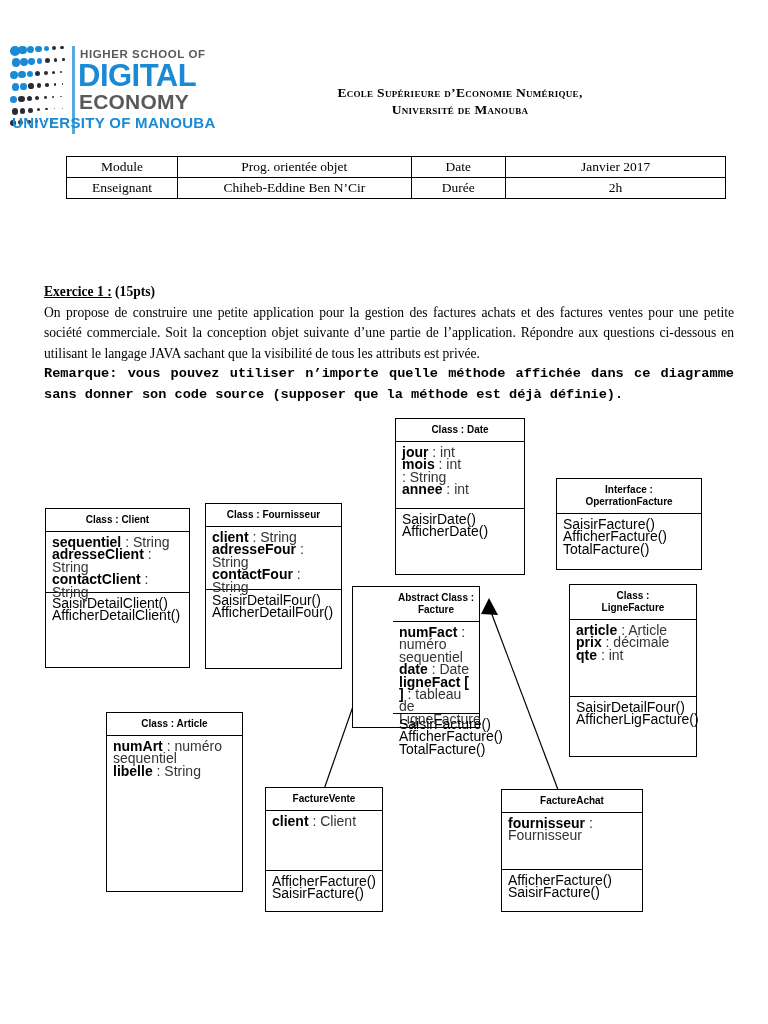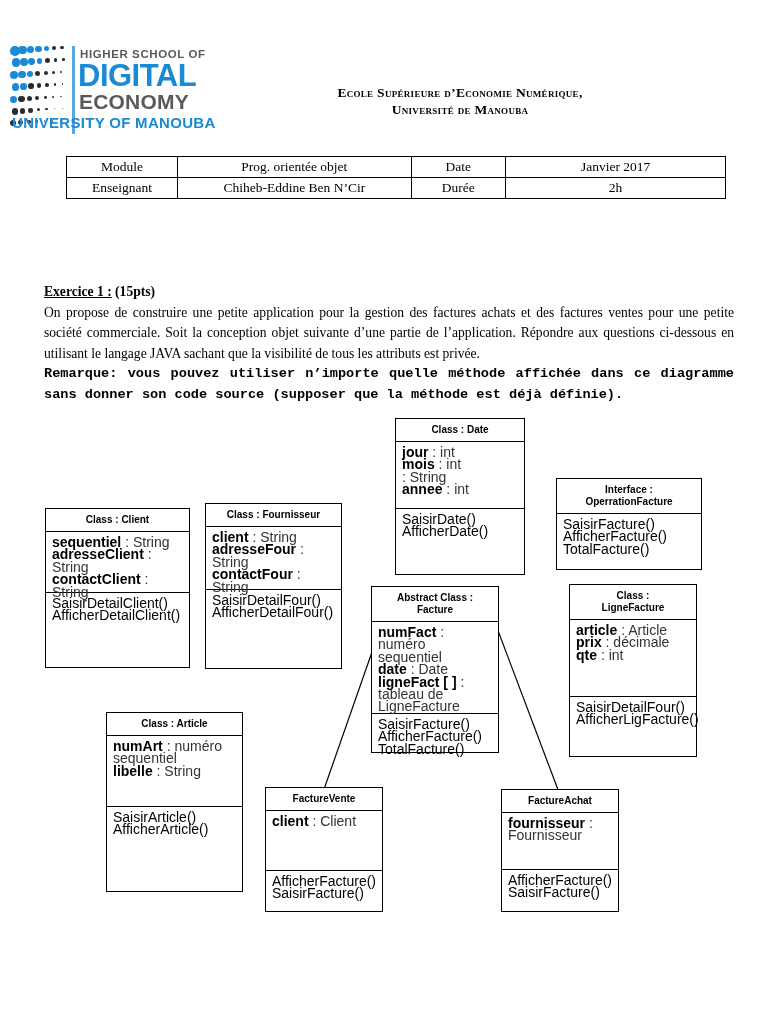--- a/index.html
+++ b/index.html
@@ -178,51 +178,49 @@
   </div>
 
   <div class="box" style="left:556px;top:78px;width:146px;height:92px;">
     <div class="hd" style="white-space:pre-line">Interface :
 OperrationFacture</div>
     <div class="sec ops" style="white-space:pre-line">SaisirFacture()
 AfficherFacture()
 TotalFacture()</div>
   </div>
 
-  <div class="box" style="left:371px;top:186px;width:128px;height:167px;">
+  <div class="box" style="left:352px;top:186px;width:128px;height:142px;padding-left:40px;">
     <div class="hd" style="white-space:pre-line">Abstract Class :
 Facture</div>
     <div class="sec" style="height:83px;white-space:pre-line"><b>numFact </b><span class="t">: numéro sequentiel</span><br><b>date </b><span class="t">: Date</span><br><b>ligneFact [ ] </b><span class="t">: tableau de LigneFacture</span></div>
     <div class="sec ops" style="white-space:pre-line">SaisirFacture()
 AfficherFacture()
 TotalFacture()</div>
   </div>
 
   <div class="box" style="left:569px;top:184px;width:128px;height:173px;">
     <div class="hd" style="white-space:pre-line">Class :
 LigneFacture</div>
     <div class="sec" style="height:68px;white-space:pre-line"><b>article </b><span class="t">: Article</span><br><b>prix </b><span class="t">: décimale</span><br><b>qte </b><span class="t">: int</span></div>
     <div class="sec ops" style="white-space:pre-line">SaisirDetailFour()
 AfficherLigFacture()</div>
   </div>
 
   <div class="box" style="left:106px;top:312px;width:137px;height:180px;">
     <div class="hd">Class : Article</div>
     <div class="sec" style="height:62px;white-space:pre-line"><b>numArt </b><span class="t">: numéro sequentiel</span><br><b>libelle </b><span class="t">: String</span></div>
-    <div class="sec ops" style="white-space:pre-line">SaisirArticle()
-AfficherArticle()</div>
   </div>
 
   <div class="box" style="left:265px;top:387px;width:118px;height:125px;">
     <div class="hd">FactureVente</div>
     <div class="sec" style="height:51px;white-space:pre-line"><b>client  </b><span class="t">: Client</span></div>
     <div class="sec ops" style="white-space:pre-line">AfficherFacture()
 SaisirFacture()</div>
   </div>
 
-  <div class="box" style="left:501px;top:389px;width:118px;height:123px;">
+  <div class="box" style="left:501px;top:389px;width:142px;height:123px;">
     <div class="hd">FactureAchat</div>
     <div class="sec" style="height:48px;white-space:pre-line"><b>fournisseur </b><span class="t">:</span><br><span class="t">Fournisseur</span></div>
     <div class="sec ops" style="white-space:pre-line">AfficherFacture()
 SaisirFacture()</div>
   </div>
 
 </div>
 
 </body></html>

